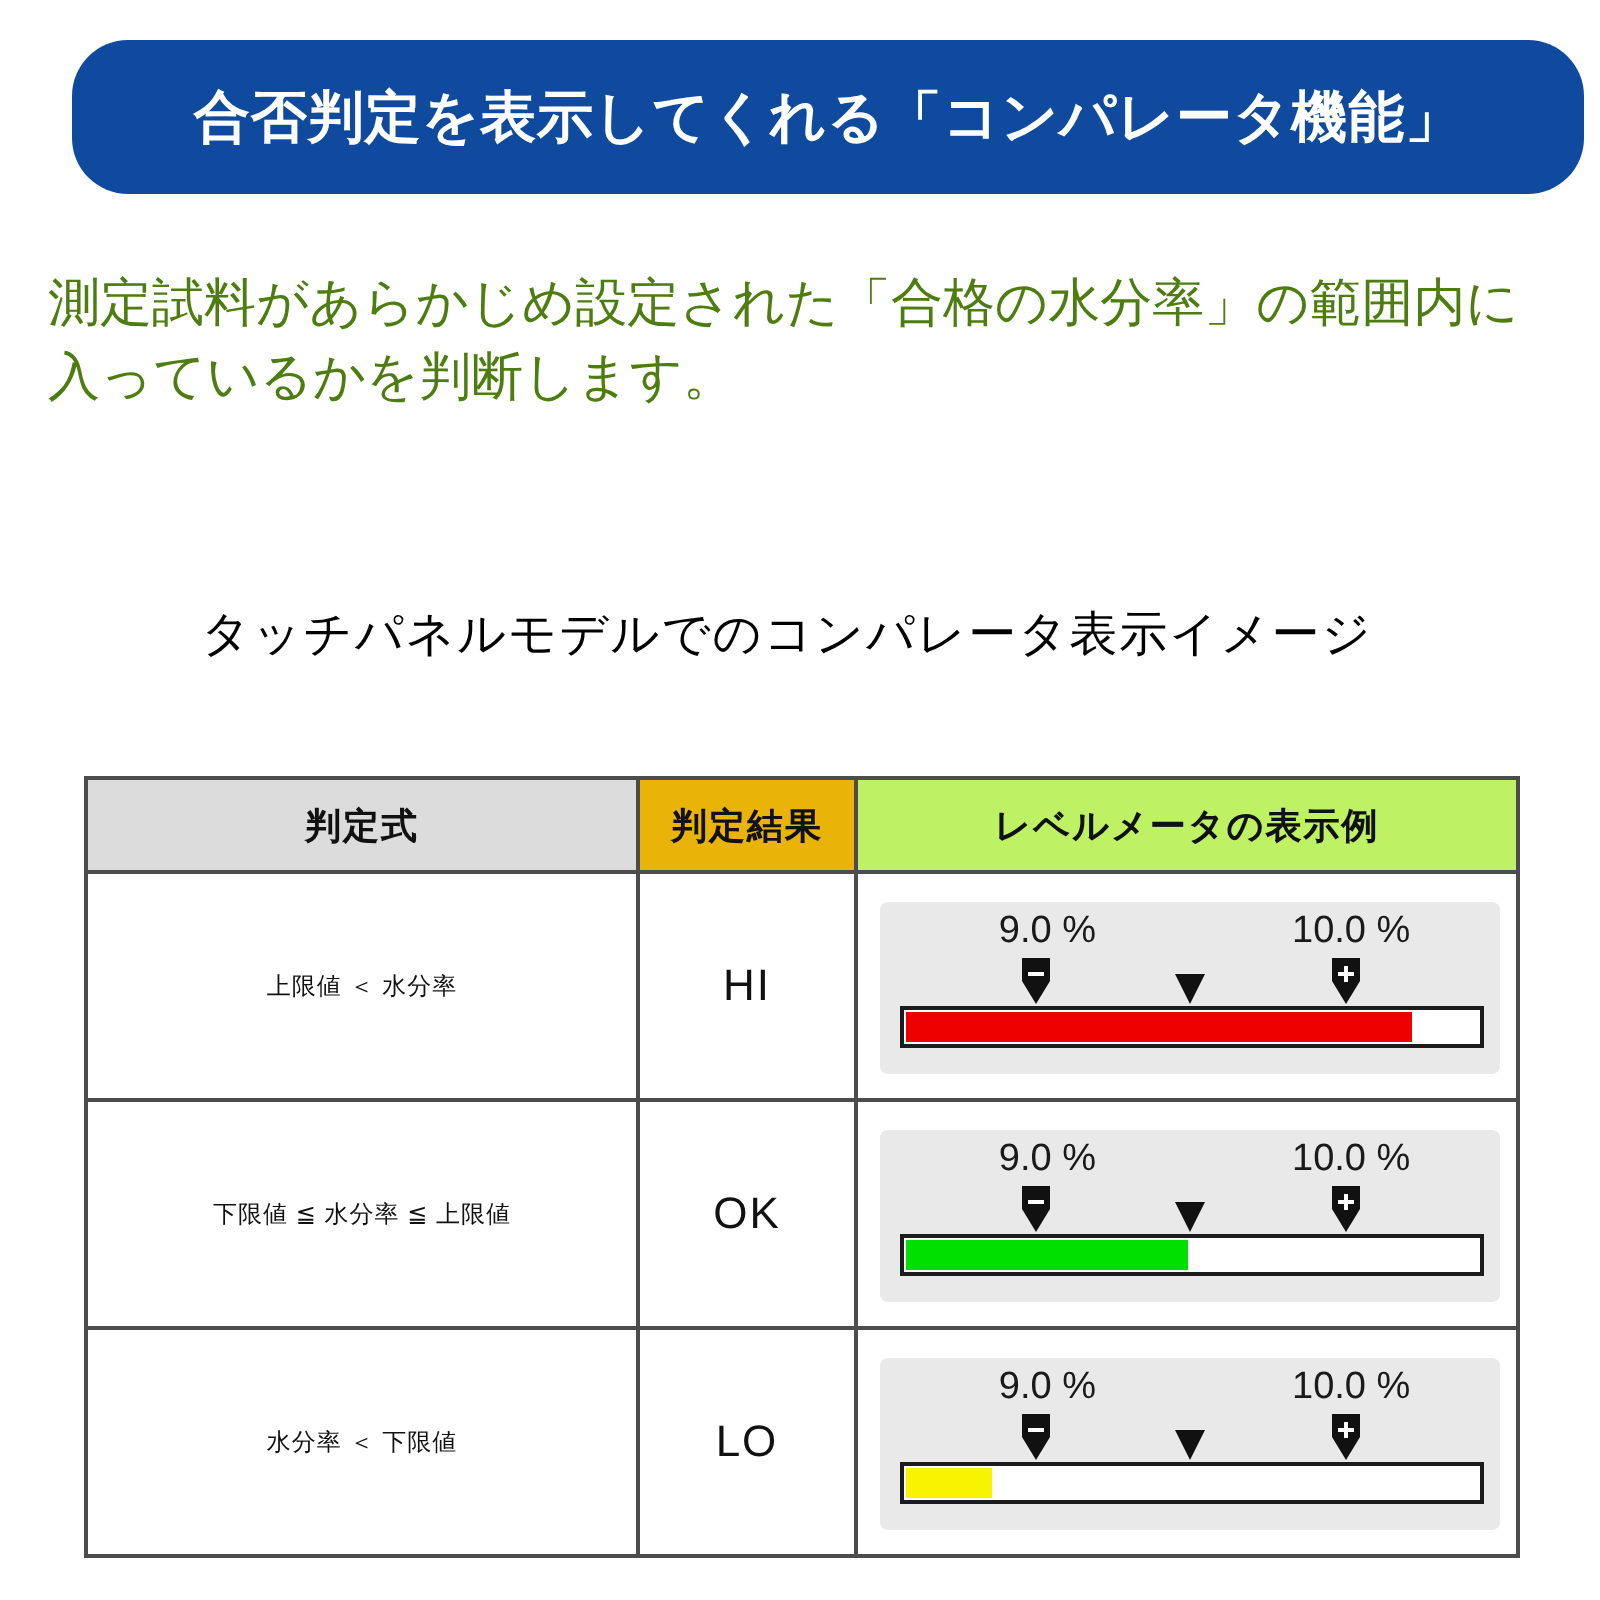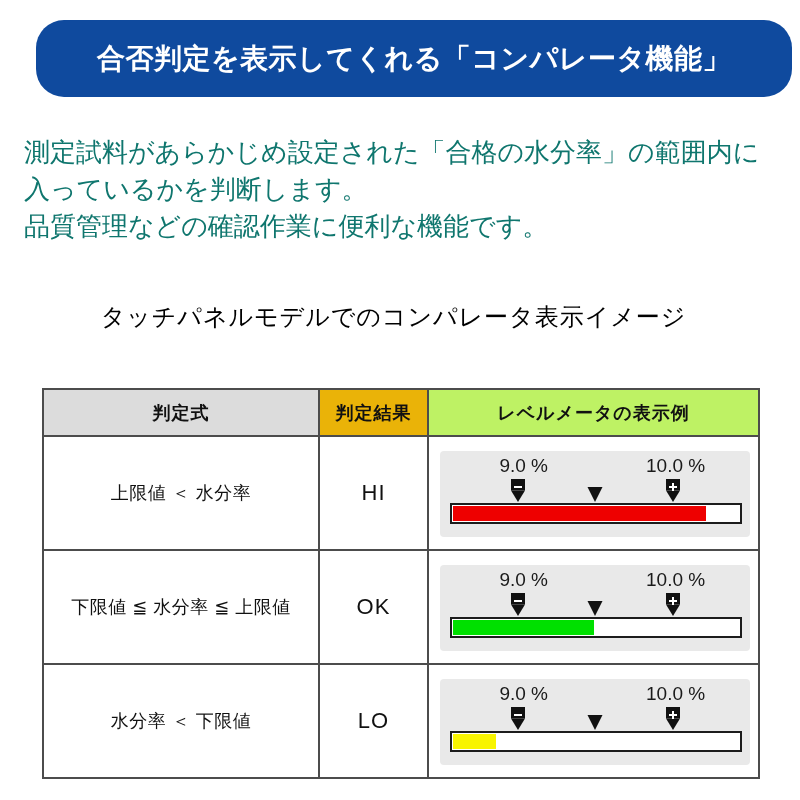--- a/index.html
+++ b/index.html
@@ -13,21 +13,21 @@
     background:#0f4a9e;display:flex;align-items:center;justify-content:center;border-radius:28px;
   }
   .banner h1{
     margin:0;font-family:"DejaVu Serif","Liberation Serif",serif;
     font-size:28px;font-weight:600;color:#fff;letter-spacing:.5px;white-space:nowrap;
   }
   
   .intro{
     position:absolute;left:24px;top:134px;
     font-family:"DejaVu Serif","Liberation Serif",serif;
-    font-size:26px;line-height:37px;color:#0f766e;
+    font-size:26px;line-height:37px;color:#4d7c0f;
   }
   .intro div{white-space:nowrap;}
   
   .caption{
     position:absolute;left:0;top:301px;width:747px;box-sizing:border-box;padding-left:40px;
     text-align:center;font-family:"DejaVu Serif","Liberation Serif",serif;
     font-size:24px;line-height:33px;color:#000;letter-spacing:1px;
   }
   
   table.judgment{
@@ -35,21 +35,21 @@
     border-collapse:collapse;table-layout:fixed;
   }
   table.judgment th,table.judgment td{
     border:2px solid #4c4c4c;text-align:center;vertical-align:middle;padding:0;
   }
   table.judgment th{
     height:45px;background:#dcdcdc;font-size:18px;font-weight:bold;color:#111;
     letter-spacing:1px;
   }
   table.judgment td{height:108px;}
-  td.formula{font-size:18px;color:#111;letter-spacing:.5px;}
+  td.formula{font-size:12px;color:#111;letter-spacing:.5px;}
   td.result{font-size:22px;color:#111;letter-spacing:1px;}
   td.metercell{padding:0;}
   
   .panel{
     position:relative;margin:14px 8px 12px 11px;height:86px;
     background:#e9e9e9;border-radius:4px;
   }
   .lab{
     position:absolute;top:4px;transform:translateX(-50%);
     font-size:19px;color:#1a1a1a;white-space:nowrap;
@@ -69,21 +69,20 @@
 </head>
 <body>
 
 <div class="banner" style="background: rgb(15, 74, 158);">
   <h1 style="color: rgb(255, 255, 255);">合否判定を表示してくれる「コンパレータ機能」</h1>
 </div>
 
 <div class="intro">
   <div>測定試料があらかじめ設定された「合格の水分率」の範囲内に</div>
   <div>入っているかを判断します。</div>
-  <div>品質管理などの確認作業に便利な機能です。</div>
 </div>
 
 <div class="caption">
   <div>タッチパネルモデルでのコンパレータ表示イメージ</div>
 </div>
 
 <table class="judgment">
   <colgroup>
       <col style="width:276px">
       <col style="width:109px">

